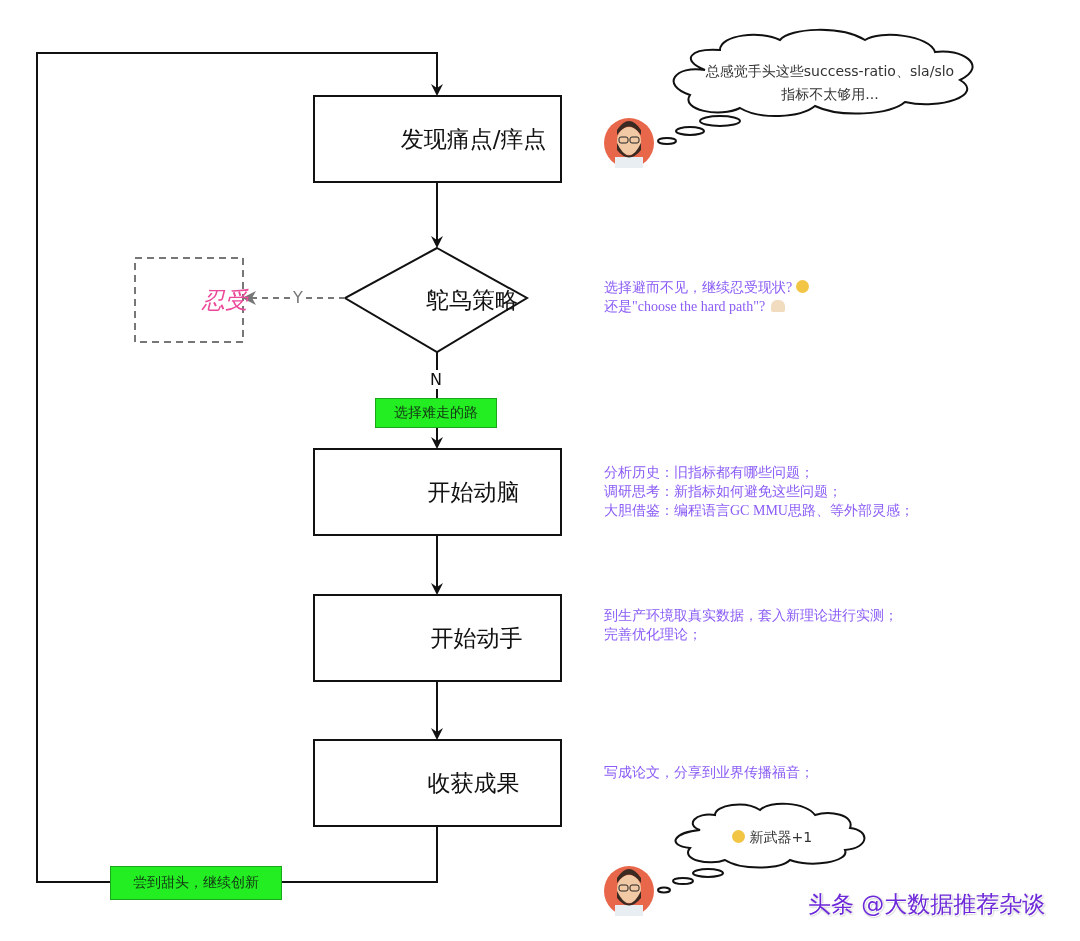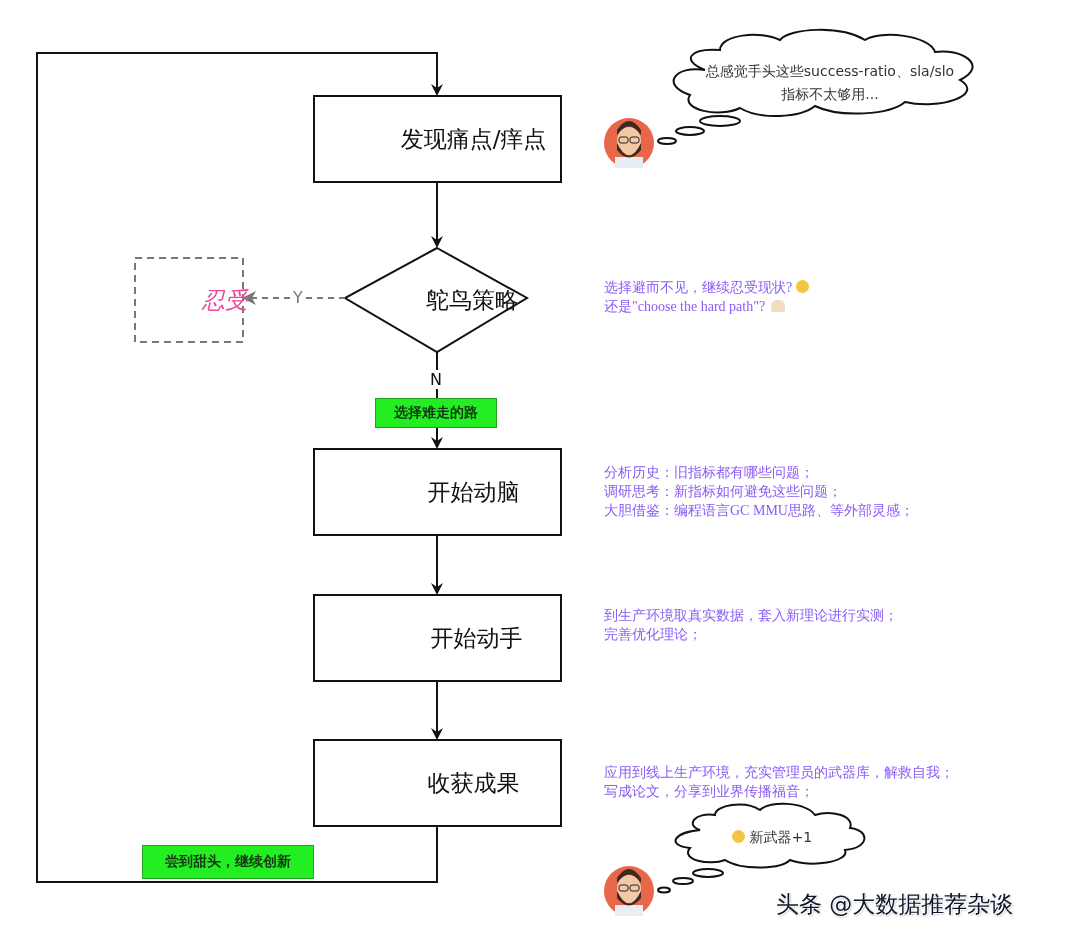--- a/index.html
+++ b/index.html
@@ -3,27 +3,27 @@
 <meta charset="utf-8">
 <style>
   html, body { margin:0; padding:0; background:#ffffff; }
   body { width:1080px; height:941px; position:relative; overflow:hidden;
          font-family:"DejaVu Sans","Liberation Sans",sans-serif; }
   svg.canvas { position:absolute; left:0; top:0; }
   .node-text { position:absolute; display:flex; align-items:center; justify-content:center;
                font-size:23px; color:#111; text-align:center;padding-left:36px; }
   .dim-text { color:#ec4899;font-style:italic; }
   .green-label { position:absolute; background:#22ee22; border:1.5px solid #1aa81a;
-                 font-size:14px; font-weight:bold; color:#143814; display:flex;
+                 font-size:14px; font-weight:normal; color:#143814; display:flex;
                  align-items:center; justify-content:center; }
   .edge-label { position:absolute; font-size:16px; color:#111; }
   .note { position:absolute; font-size:14px; line-height:19px; color:#8b5cf6; white-space:nowrap;font-family:Liberation Serif, serif; }
   .cloud-text { position:absolute; font-size:14px; color:#333; text-align:center; white-space:nowrap; }
-  .watermark { position:absolute; font-size:23px; color:#0f172a; white-space:nowrap;
-               text-shadow: 1px 1px 0 #fff, -1px -1px 0 #fff, 1px 1px 2px #888; }
+  .watermark { position:absolute; font-size:23px; color:#6d28d9; white-space:nowrap;
+               text-shadow: 1px 1px 0 #fff, -1px -1px 0 #fff, 1px 1px 2px #888; margin-left: 32px; }
   .emoji { display:inline-block; width:13px; height:13px; border-radius:50%;
            background:#f3c545; vertical-align:-1px; margin-left:4px; }
   .emoji-arm { display:inline-block; width:14px; height:12px; background:#f2dcc0;
                border-radius:6px 6px 2px 2px; vertical-align:-1px; margin-left:6px; }
 </style>
 </head>
 <body>
 
 <svg class="canvas" width="1080" height="941" viewBox="0 0 1080 941">
   <defs>
@@ -88,37 +88,36 @@
 <div class="node-text" style="left:314px;top:96px;width:247px;height:86px;">发现痛点/痒点</div>
 <div class="node-text" style="left:345px;top:248px;width:182px;height:104px;">鸵鸟策略</div>
 <div class="node-text dim-text" style="left:135px;top:258px;width:108px;height:84px;">忍受</div>
 <div class="node-text" style="left:314px;top:449px;width:247px;height:86px;">开始动脑</div>
 <div class="node-text" style="left:314px;top:595px;width:253px;height:86px;">开始动手</div>
 <div class="node-text" style="left:314px;top:740px;width:247px;height:86px;">收获成果</div>
 
 <div class="edge-label" style="left:291px;top:288px;color:#777;background:#fff;padding:0 2px;">Y</div>
 <div class="edge-label" style="left:430px;top:370px;background:#fff;">N</div>
 <div class="green-label" style="left:375px;top:398px;width:120px;height:28px;">选择难走的路</div>
-<div class="green-label" style="left:110px;top:845px;width:170px;height:32px;margin-left:32px;">尝到甜头，继续创新</div>
+<div class="green-label" style="left:110px;top:866px;width:170px;height:32px;">尝到甜头，继续创新</div>
 
 <div class="cloud-text" style="left:680px;top:63px;width:300px;">总感觉手头这些success-ratio、sla/slo</div>
 <div class="cloud-text" style="left:680px;top:86px;width:300px;">指标不太够用...</div>
 <div class="cloud-text" style="left:700px;top:829px;width:140px;"><span class="emoji"></span> <span>新武器+1</span></div>
 
 <div class="note" style="left:604px;top:278px;">
   <div><span>选择避而不见，继续忍受现状?</span><span class="emoji"></span></div>
   <div><span>还是"choose the hard path"?</span><span class="emoji-arm"></span></div>
 </div>
 <div class="note" style="left:604px;top:463px;">
   <div>分析历史：旧指标都有哪些问题；</div>
   <div>调研思考：新指标如何避免这些问题；</div>
   <div>大胆借鉴：编程语言GC MMU思路、等外部灵感；</div>
 </div>
 <div class="note" style="left:604px;top:606px;">
   <div>到生产环境取真实数据，套入新理论进行实测；</div>
   <div>完善优化理论；</div>
 </div>
 <div class="note" style="left:604px;top:763px;">
-  <div>应用到线上生产环境，充实管理员的武器库，解救自我；</div>
   <div>写成论文，分享到业界传播福音；</div>
 </div>
 
 <div class="watermark" style="left:776px;top:889px;">头条 @大数据推荐杂谈</div>
 
 </body></html>

